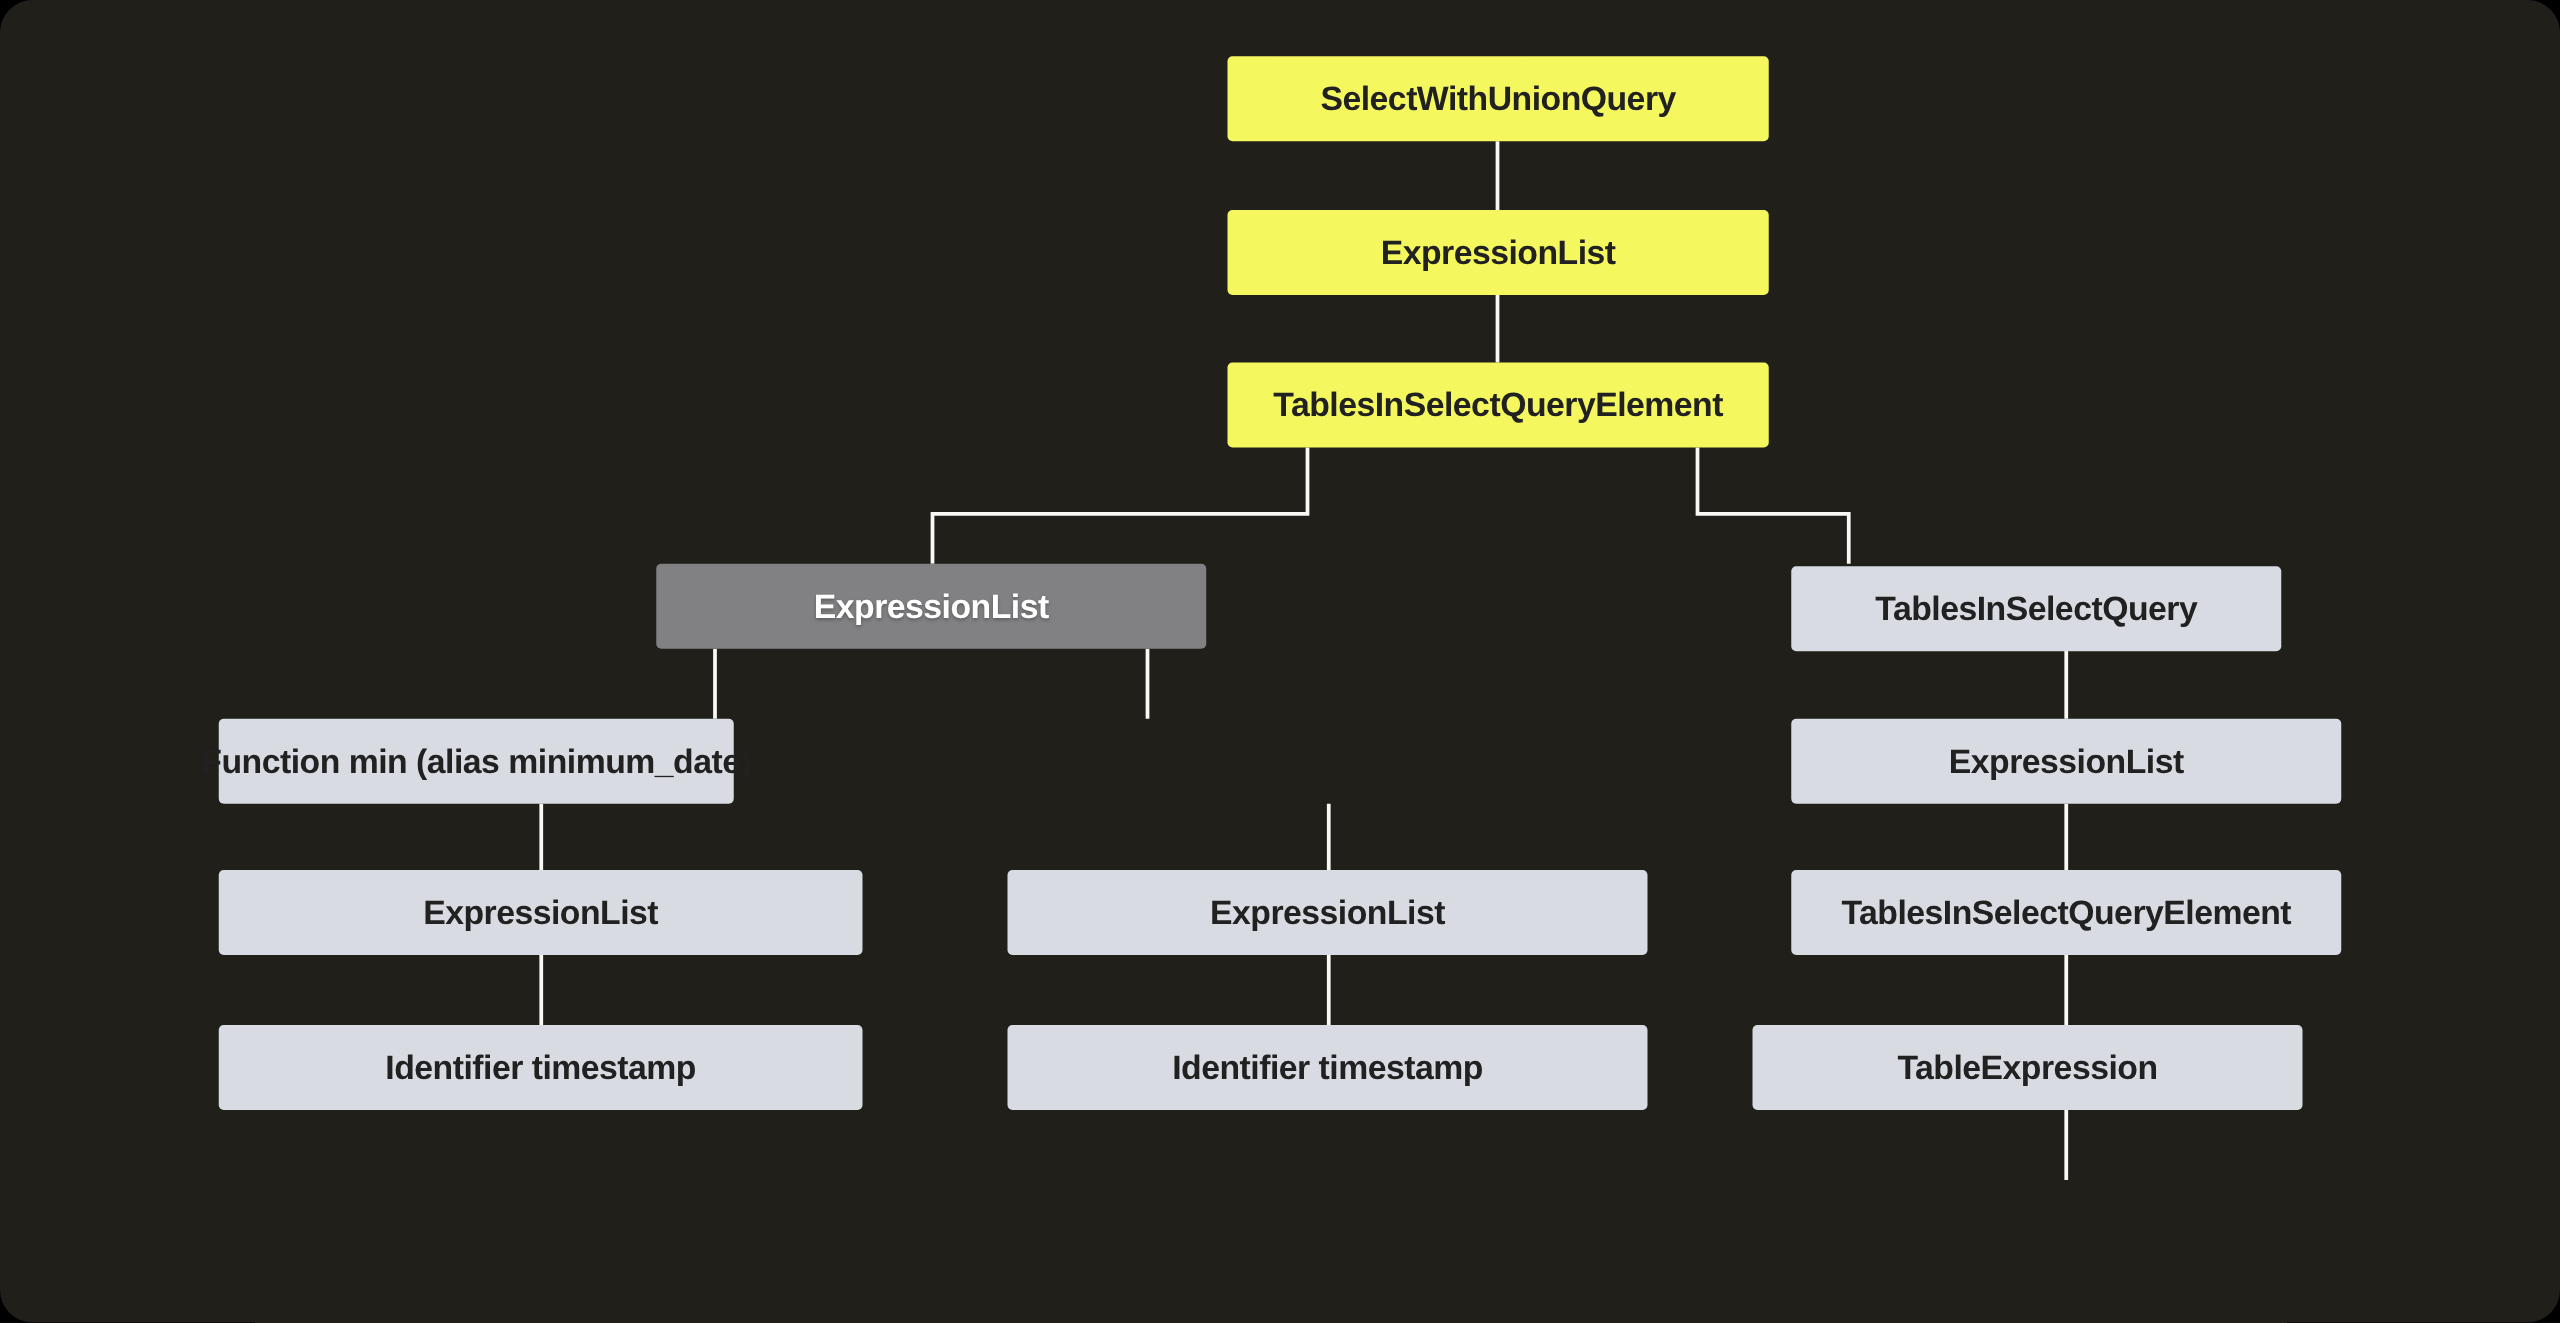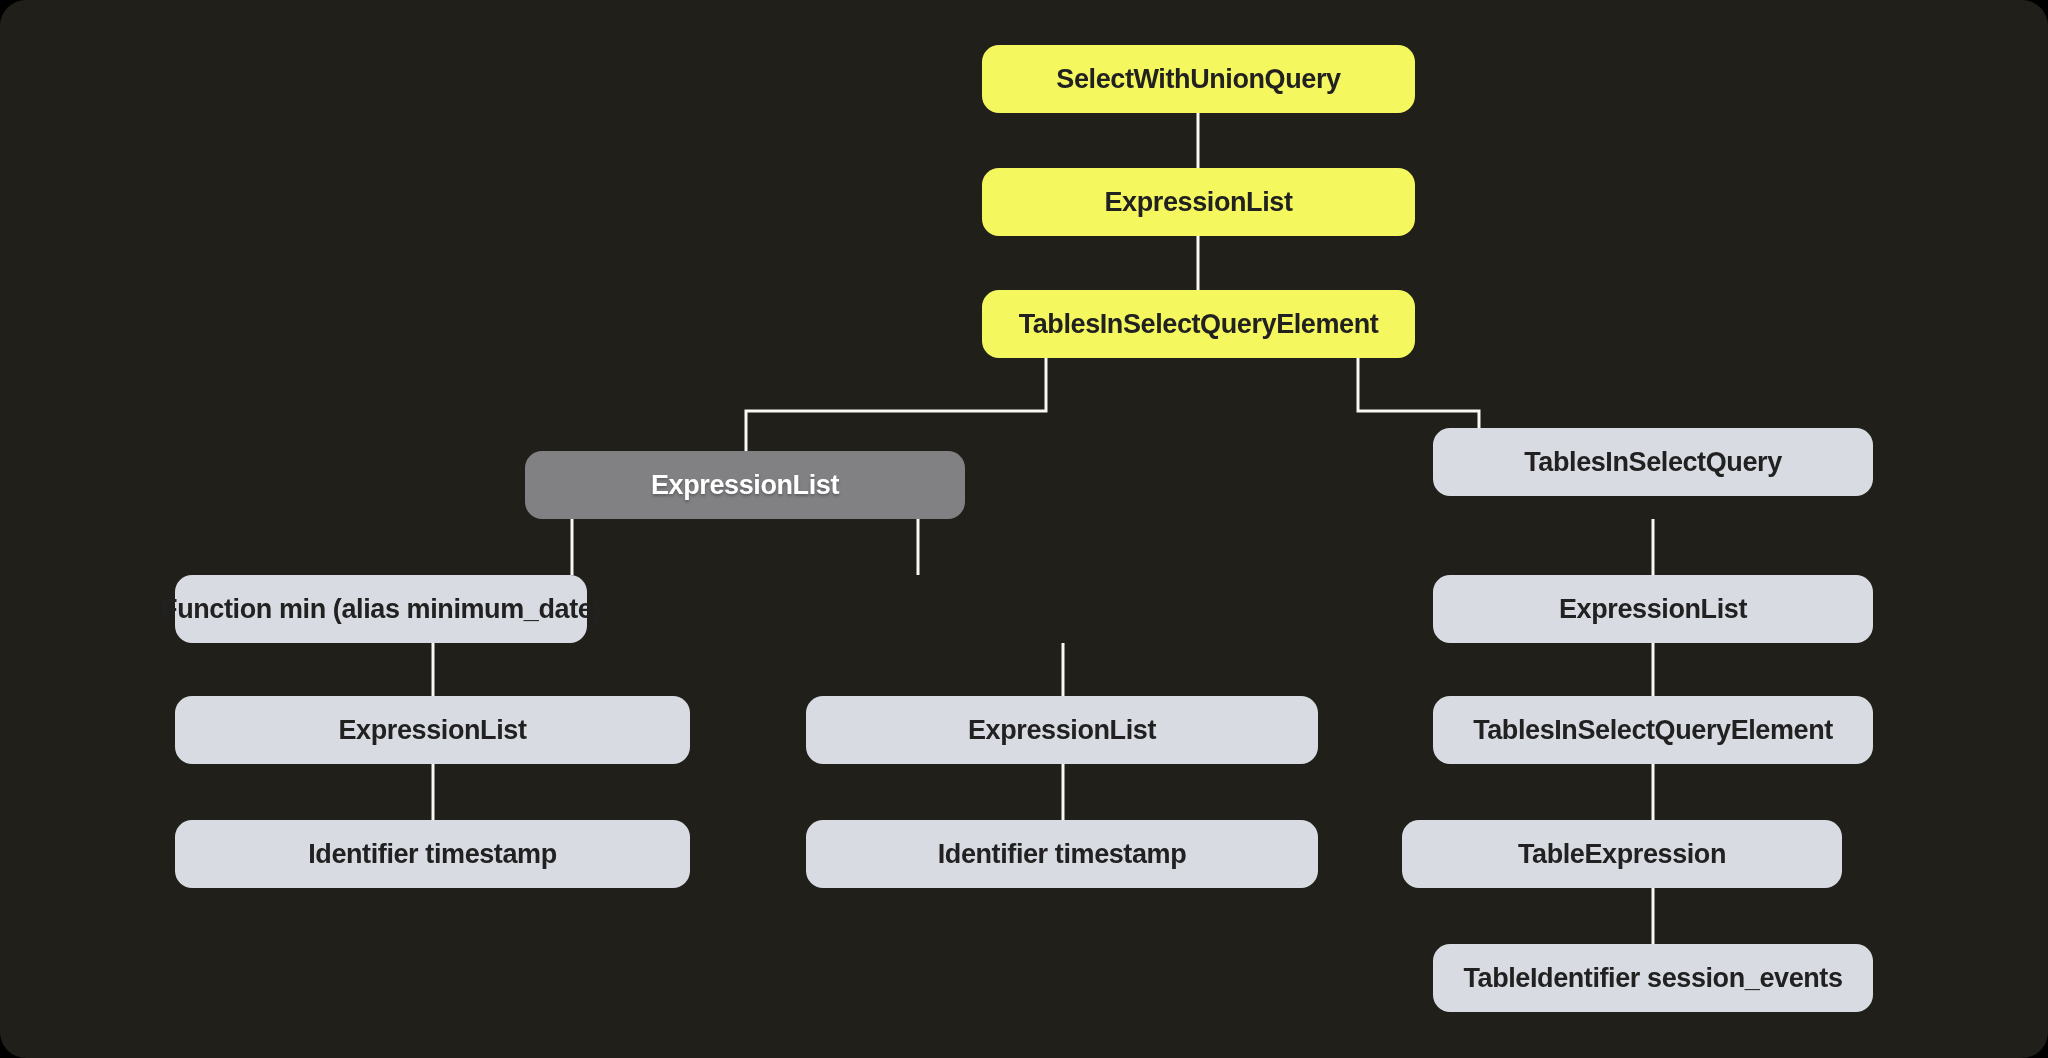--- a/index.html
+++ b/index.html
@@ -28,21 +28,21 @@
     fill:none;
     stroke:var(--connector);
     stroke-width:3;
     stroke-linejoin:miter;
     stroke-linecap:butt;
   }
   .node{
     position:absolute;
     height:68px;
     display:flex;align-items:center;justify-content:center;
-    border-radius:17px;
+    border-radius:4px;
     font-size:27px;font-weight:700;letter-spacing:-0.4px;
     white-space:nowrap;
     cursor:pointer;
     box-sizing:border-box;
     padding:0 12px;
   }
   .node--yellow{background:var(--node-yellow);color:var(--text-dark);}
   .node--light{background:var(--node-light);color:var(--text-dark);}
   .node--selected{
     background:var(--node-selected-gray);
@@ -73,34 +73,33 @@
   </svg>
 
   <div class="node node--yellow" style="left:982px;top:45px;width:433px;">SelectWithUnionQuery</div>
 
   <div class="node node--yellow" style="left:982px;top:168px;width:433px;">ExpressionList</div>
 
   <div class="node node--yellow" style="left:982px;top:290px;width:433px;">TablesInSelectQueryElement</div>
 
   <div class="node node--selected" style="left:525px;top:451px;width:440px;">ExpressionList</div>
 
-  <div class="node node--light" style="left:1433px;top:428px;width:440px;">TablesInSelectQuery</div>
+  <div class="node node--light" style="left:1433px;top:453px;width:392px;">TablesInSelectQuery</div>
 
   <div class="node node--light" style="left:175px;top:575px;width:412px;">Function min (alias minimum_date)</div>
 
 
   <div class="node node--light" style="left:1433px;top:575px;width:440px;">ExpressionList</div>
 
   <div class="node node--light" style="left:175px;top:696px;width:515px;">ExpressionList</div>
 
   <div class="node node--light" style="left:806px;top:696px;width:512px;">ExpressionList</div>
 
   <div class="node node--light" style="left:1433px;top:696px;width:440px;">TablesInSelectQueryElement</div>
 
   <div class="node node--light" style="left:175px;top:820px;width:515px;">Identifier timestamp</div>
 
   <div class="node node--light" style="left:806px;top:820px;width:512px;">Identifier timestamp</div>
 
   <div class="node node--light" style="left:1402px;top:820px;width:440px;">TableExpression</div>
 
-  <div class="node node--light" style="left:1433px;top:944px;width:440px;">TableIdentifier session_events</div>
 
 </div>
 
 </body></html>

